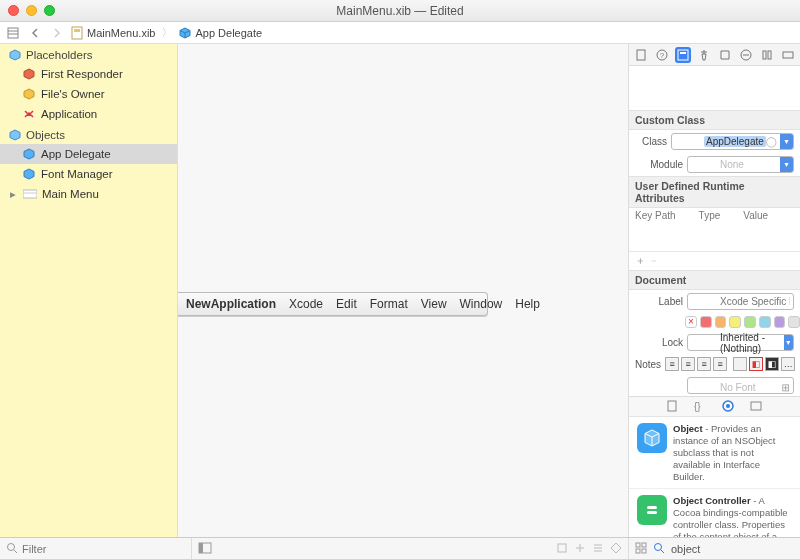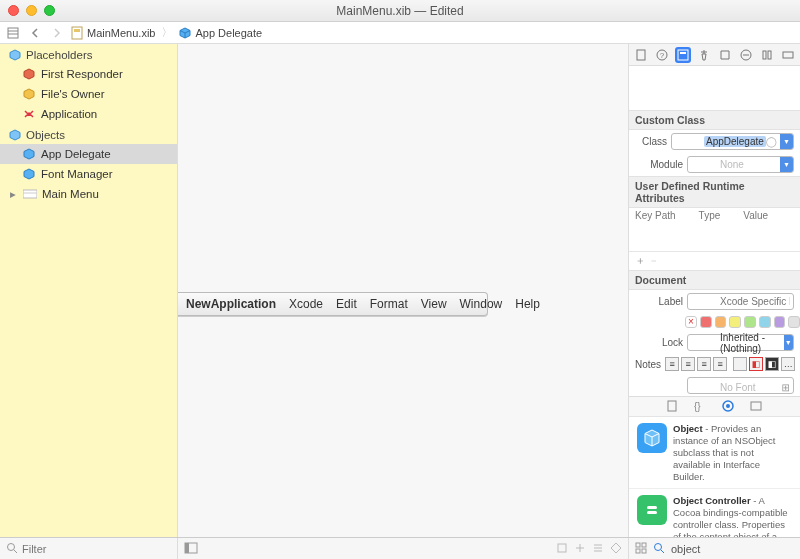--- a/index.html
+++ b/index.html
@@ -73,21 +73,21 @@
 .lib-list { max-height:120px; overflow:auto; }
 .lib-item { display:flex; gap:6px; padding:6px 8px; border-bottom:1px solid #eee; }
 .lib-icon { width:30px; height:30px; border-radius:6px; display:flex; align-items:center; justify-content:center; flex-shrink:0;}
 .lib-icon.cube { background:#38a1f3; }
 .lib-icon.green { background:#35c26b; }
 .lib-text { font-size:9.5px; color:#666; line-height:1.25; }
 .lib-text b { color:#333; }
 
 
 .footer .seg { display:flex; align-items:center; }
-.footer .nav-seg { width:178px; border-right:1px solid #ddd; padding:0 6px; gap:4px; color:#888; }
+.footer .nav-seg { width:192px; border-right:1px solid #ddd; padding:0 6px; gap:4px; color:#888; }
 .footer .nav-seg input { border:none; background:transparent; font-size:11px; color:#555; outline:none; flex:1; }
 .footer .canvas-seg { flex:1; padding:0 6px; justify-content:space-between; color:#999;}
 .footer .insp-seg { width:172px; border-left:1px solid #ddd; padding:0 6px; gap:6px; color:#888;}
 .footer .insp-seg input { border:none; background:transparent; font-size:11px; outline:none; flex:1; color:#555;}
 .footer .iconset { display:flex; gap:6px; }
 
 svg { pointer-events:none; }
 </style>
 </head>
 <body>

